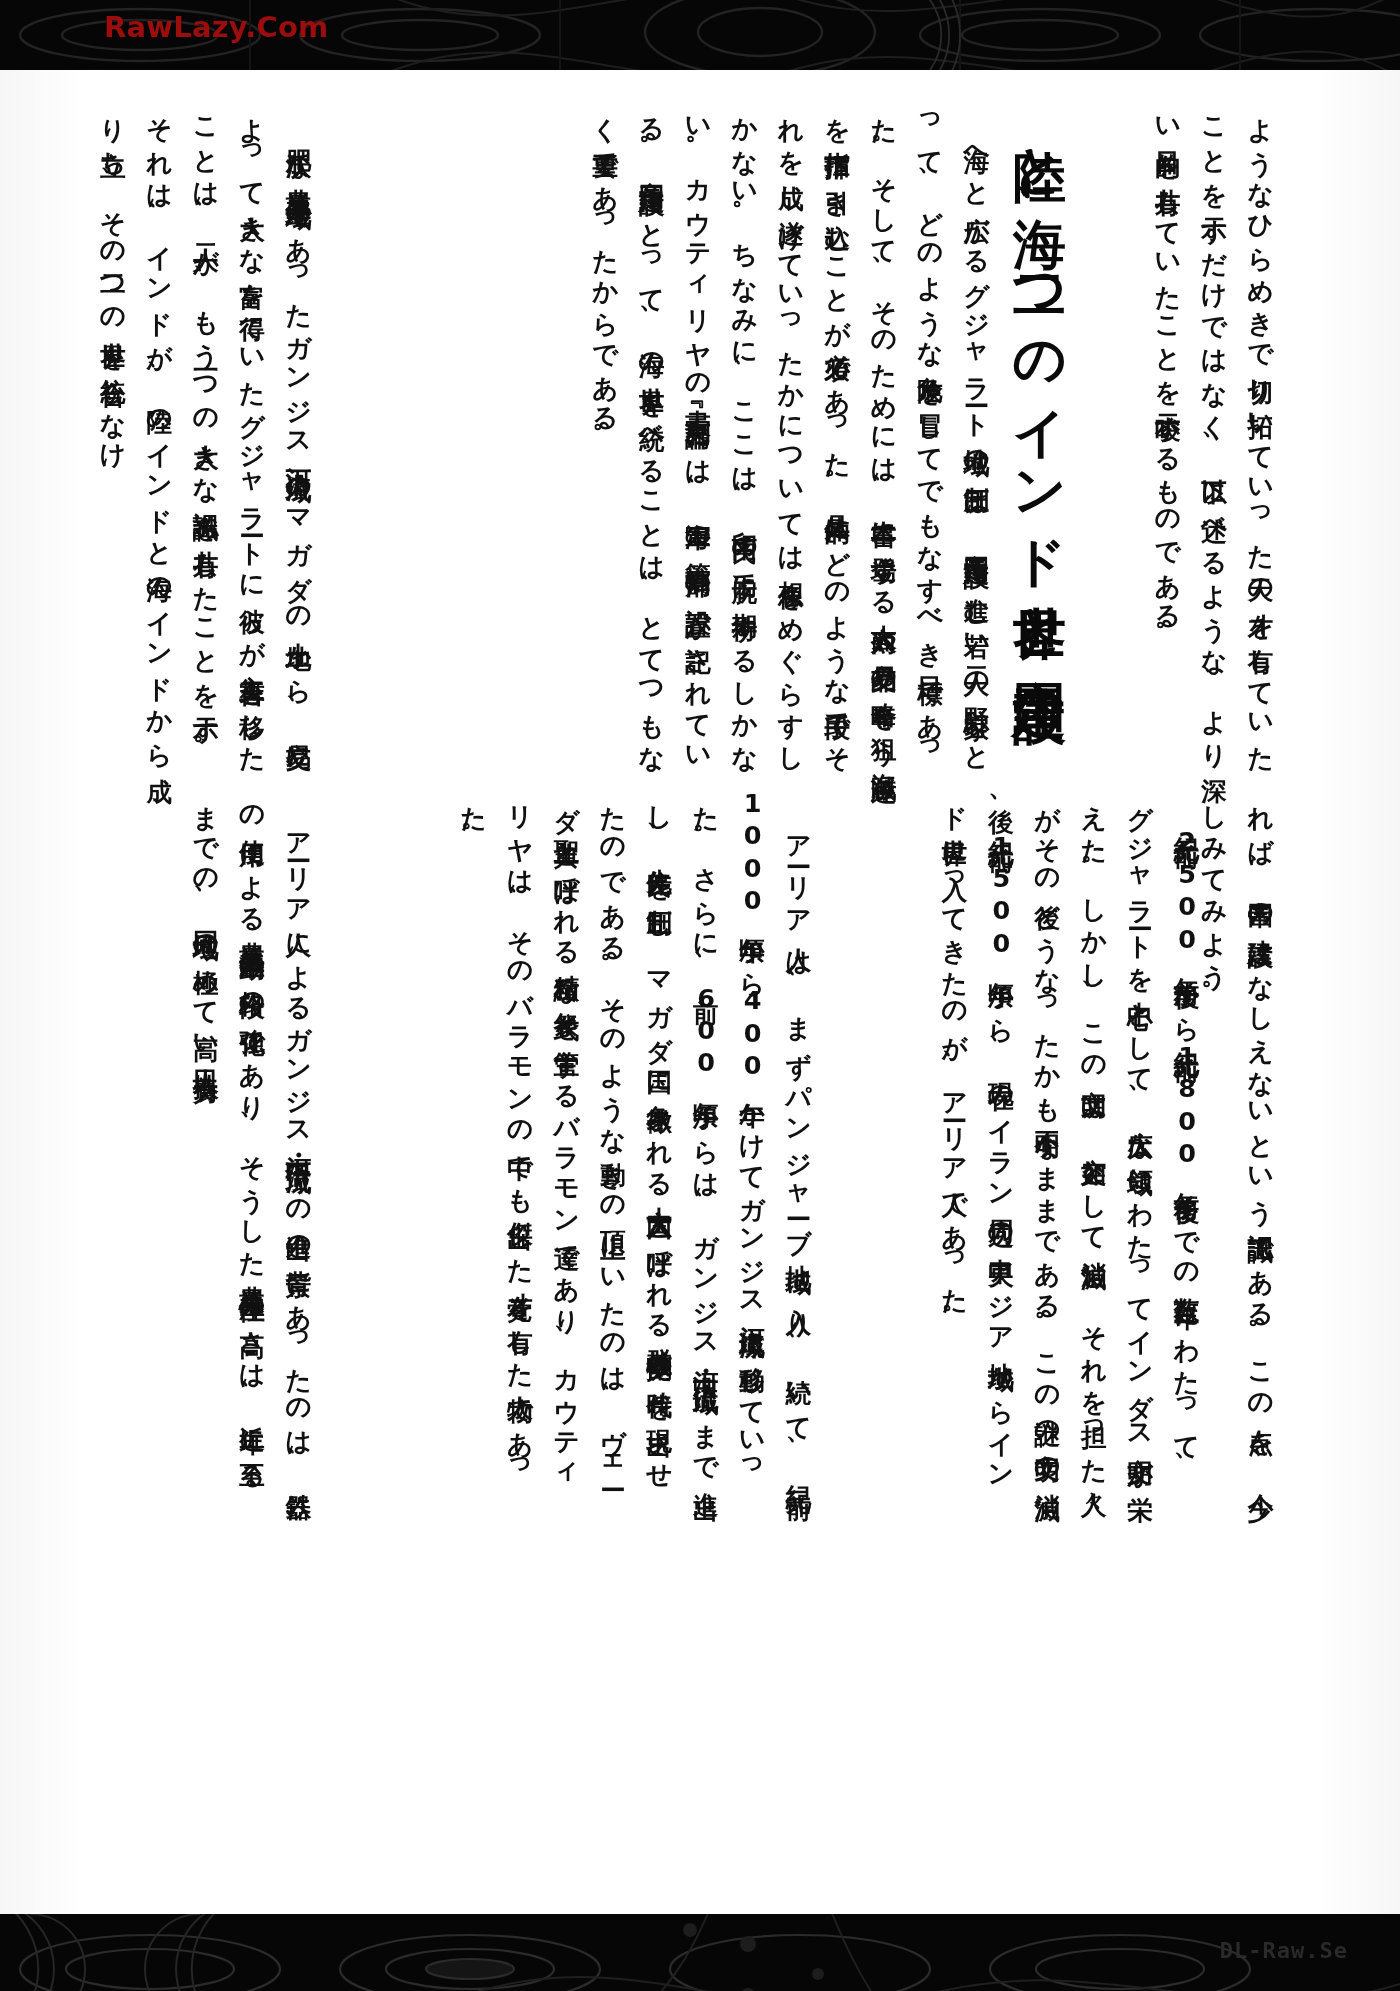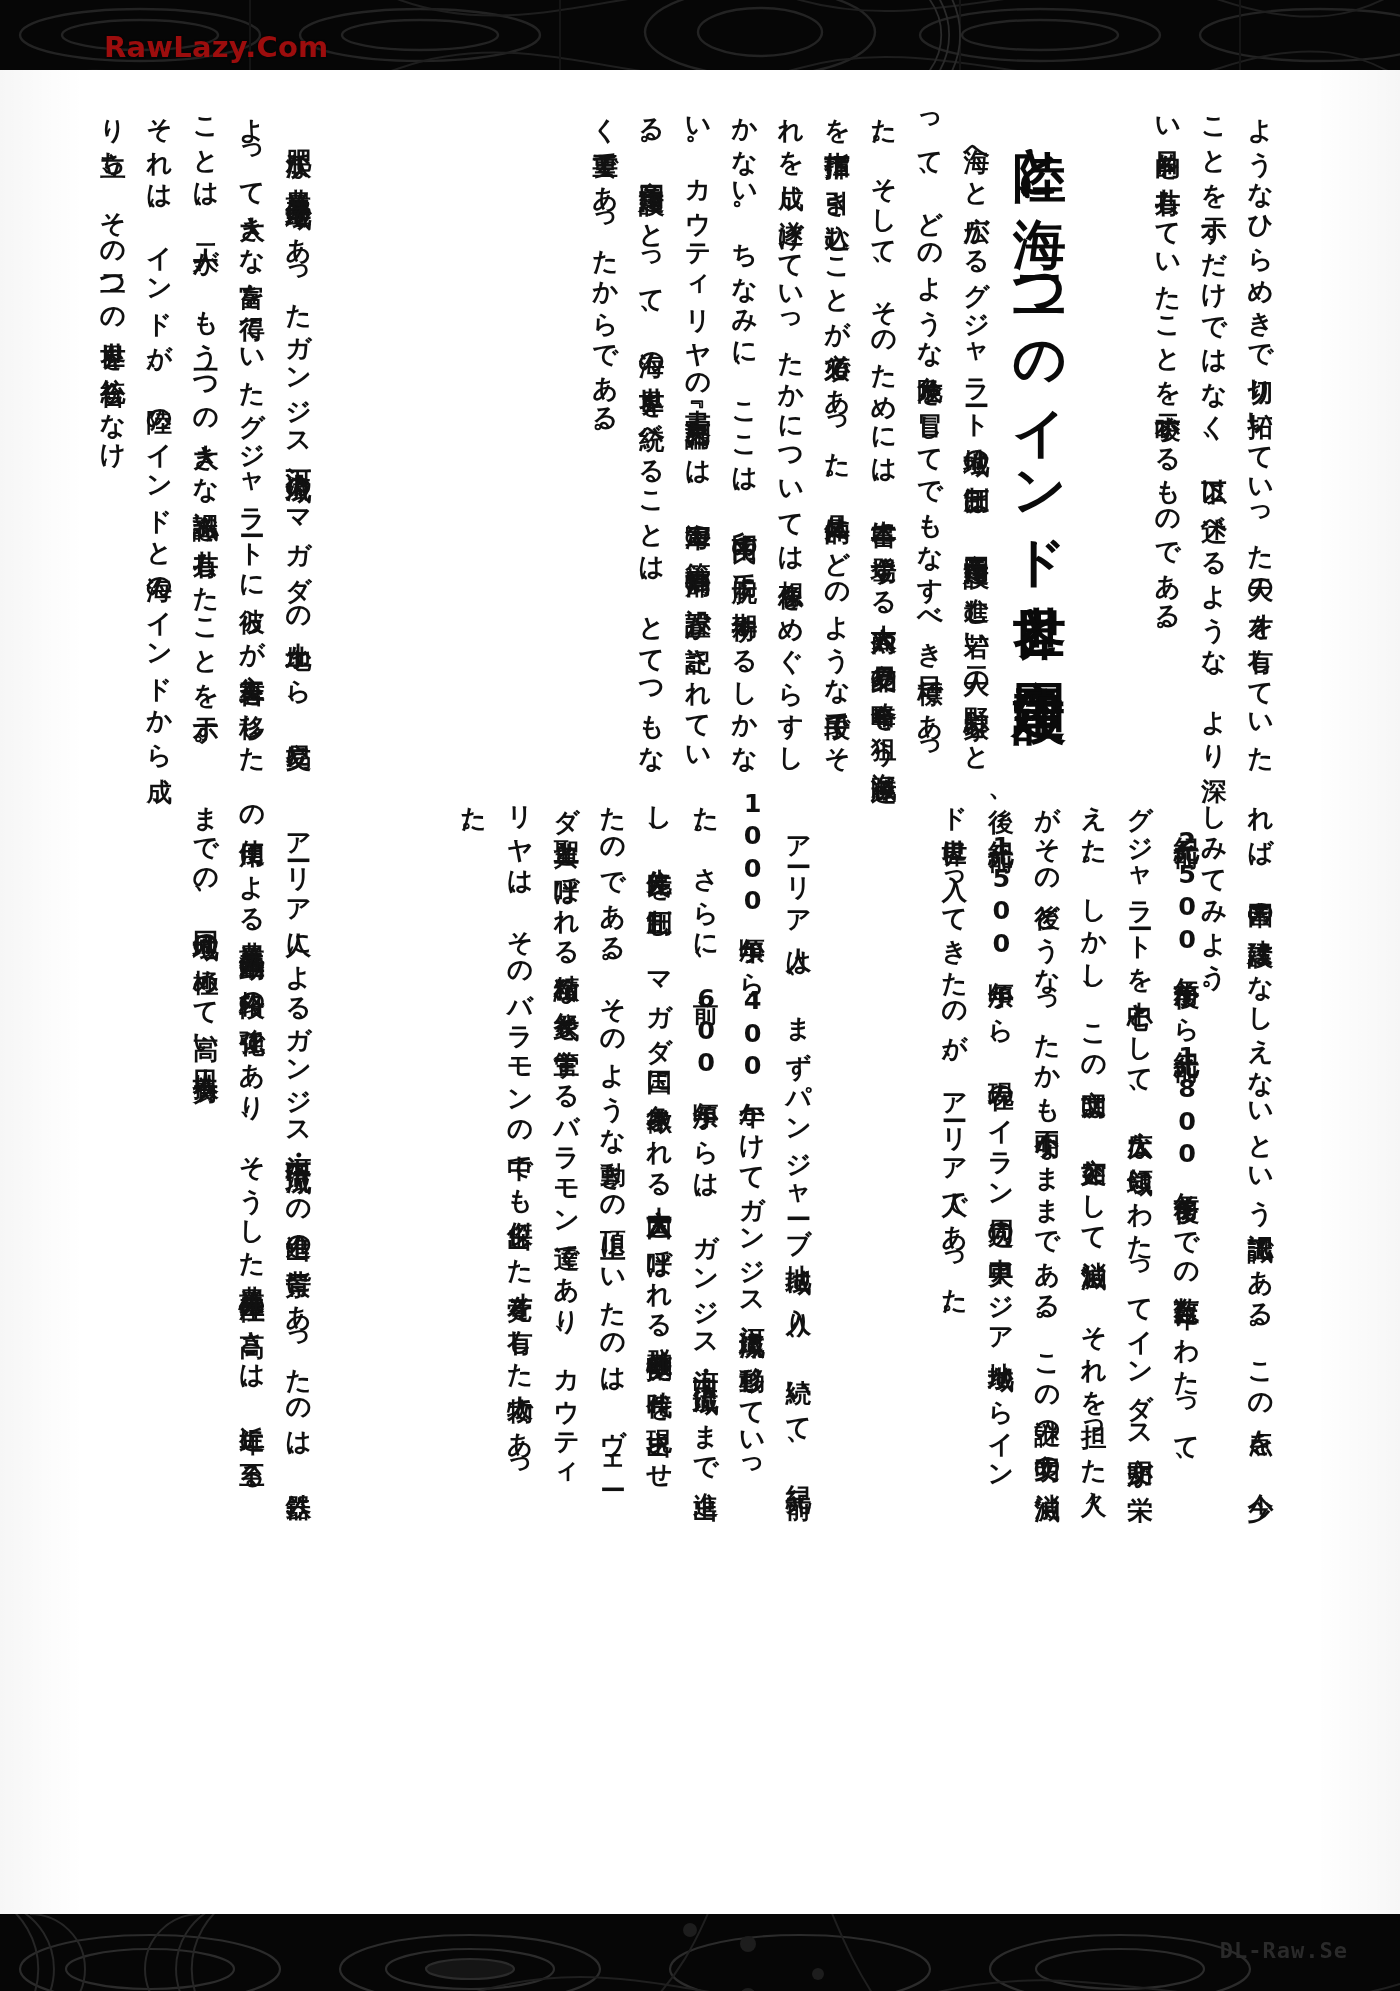--- a/index.html
+++ b/index.html
@@ -66,21 +66,20 @@
     left: 104px;
     top: 10px;
     font-family: "DejaVu Sans", sans-serif;
     font-weight: 700;
     font-size: 29px;
     letter-spacing: 0.2px;
     color: #9c0d0d;
     text-shadow: 0 0 2px rgba(0,0,0,0.8);
     z-index: 8;
     white-space: nowrap;
-    margin-top: 20px;
   }
   .wm-bottom {
     position: absolute;
     right: 52px;
     bottom: 28px;
     font-family: "DejaVu Sans Mono", monospace;
     font-weight: 700;
     font-size: 22px;
     letter-spacing: 1px;
     color: #2a2a2a;

